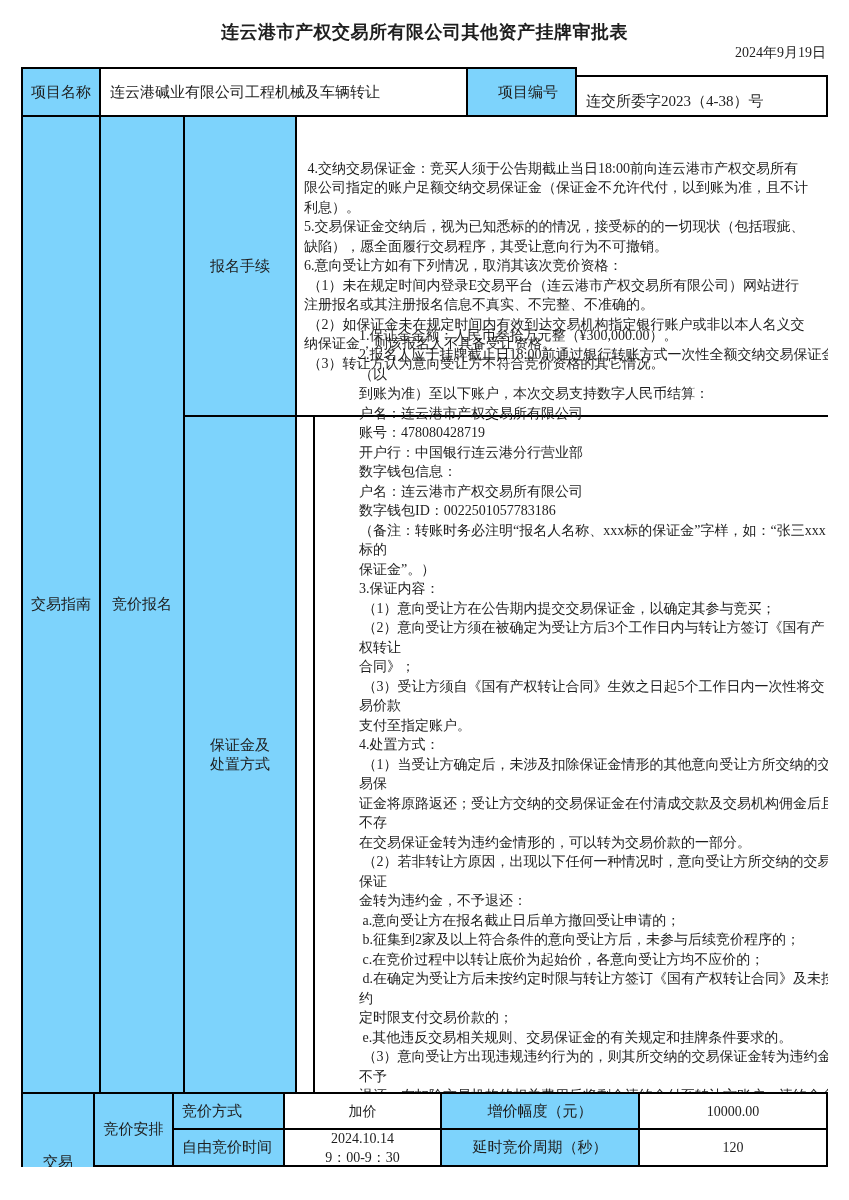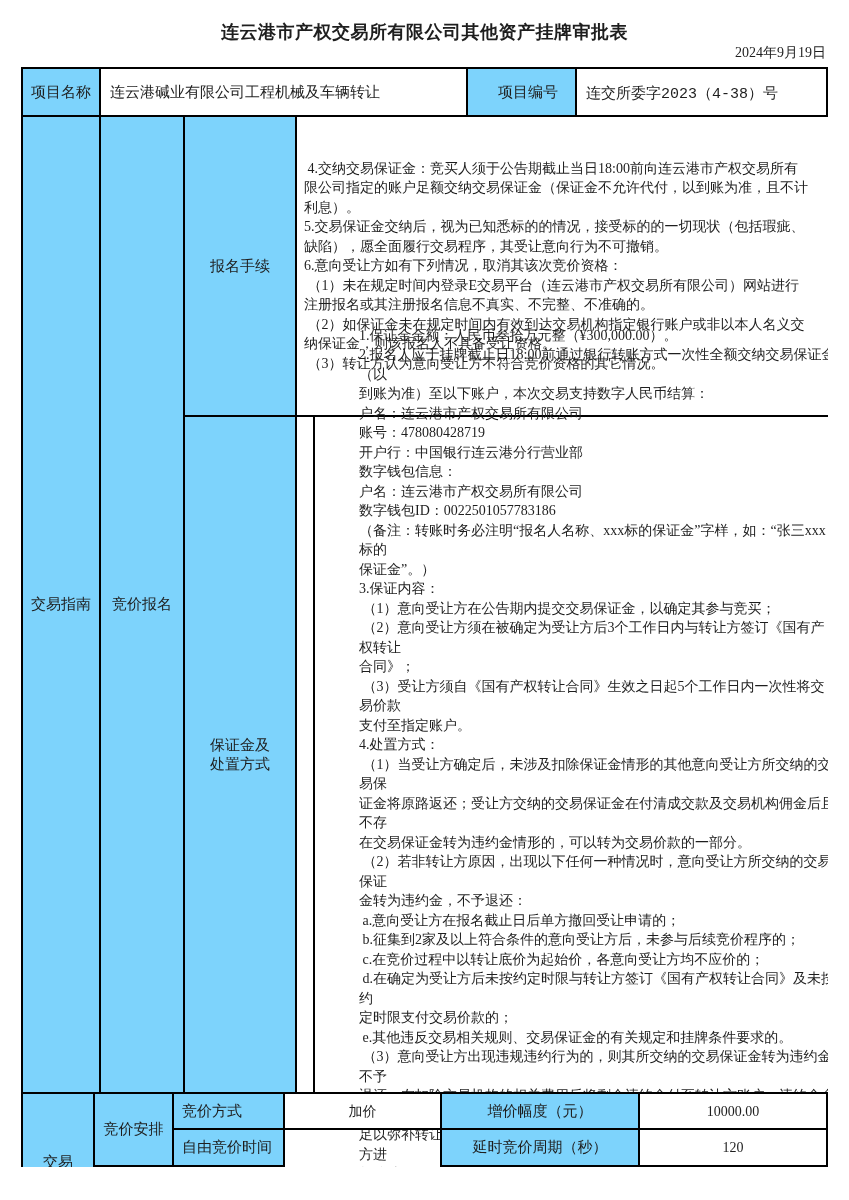--- a/index.html
+++ b/index.html
@@ -43,21 +43,21 @@
 <body>
 
 <div class="title">连云港市产权交易所有限公司其他资产挂牌审批表</div>
 <div class="date">2024年9月19日</div>
 
 <div class="tbl">
 
   <div class="cell lbl" style="left:0;top:0;width:80px;height:50px;">项目名称</div>
   <div class="cell val left" style="left:78px;top:0;width:369px;height:50px;">连云港碱业有限公司工程机械及车辆转让</div>
   <div class="cell lbl" style="left:445px;top:0;width:111px;height:50px;padding-left:13px;">项目编号</div>
-  <div class="cell val left" style="left:554px;top:0;width:253px;height:52px;font-family:Liberation Mono, monospace;">连交所委字2023（4-38）号</div>
+  <div class="cell val left" style="left:554px;top:8px;width:253px;height:52px;">连交所委字2023（4-38）号</div>
 
   <div class="cell lbl" style="left:0;top:48px;width:80px;height:979px;">交易指南</div>
   <div class="cell lbl" style="left:78px;top:48px;width:86px;height:979px;">竞价报名</div>
 
   <div class="cell lbl" style="left:162px;top:48px;width:114px;height:302px;">报名手续</div>
   <div class="cell content" style="left:274px;top:48px;width:620px;height:302px;">
     <div class="txt"> 4.交纳交易保证金：竞买人须于公告期截止当日18:00前向连云港市产权交易所有
 限公司指定的账户足额交纳交易保证金（保证金不允许代付，以到账为准，且不计
 利息）。
 5.交易保证金交纳后，视为已知悉标的的情况，接受标的的一切现状（包括瑕疵、
@@ -112,16 +112,18 @@
     <div class="cut-label">交易</div>
   </div>
   <div class="cell lbl" style="left:72px;top:1025px;width:81px;height:75px;">竞价安排</div>
 
   <div class="cell lbl leftpad" style="left:151px;top:1025px;width:113px;height:38px;">竞价方式</div>
   <div class="cell val center" style="left:262px;top:1025px;width:159px;height:38px;">加价</div>
   <div class="cell lbl" style="left:419px;top:1025px;width:200px;height:38px;">增价幅度（元）</div>
   <div class="cell val center" style="left:617px;top:1025px;width:190px;height:38px;">10000.00</div>
 
   <div class="cell lbl leftpad" style="left:151px;top:1061px;width:113px;height:39px;">自由竞价时间</div>
+  <div class="cell val center" style="left:262px;top:1061px;width:159px;height:39px;">2024.10.14
+9：00-9：30</div>
   <div class="cell lbl" style="left:419px;top:1061px;width:200px;height:39px;text-align:center;">延时竞价周期（秒）</div>
   <div class="cell val center" style="left:617px;top:1061px;width:190px;height:39px;">120</div>
 
 </div>
 
 </body></html>

